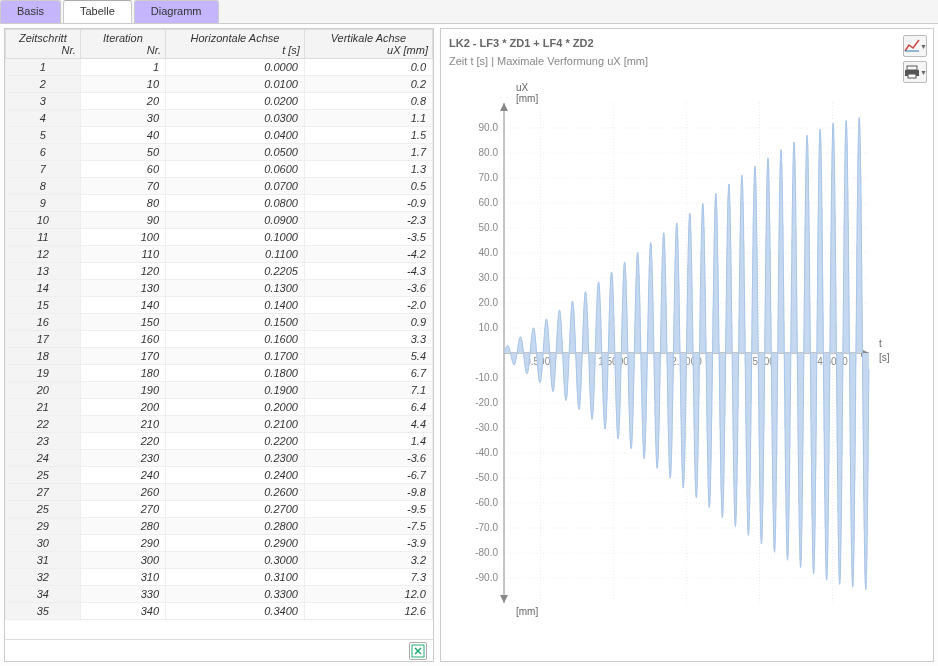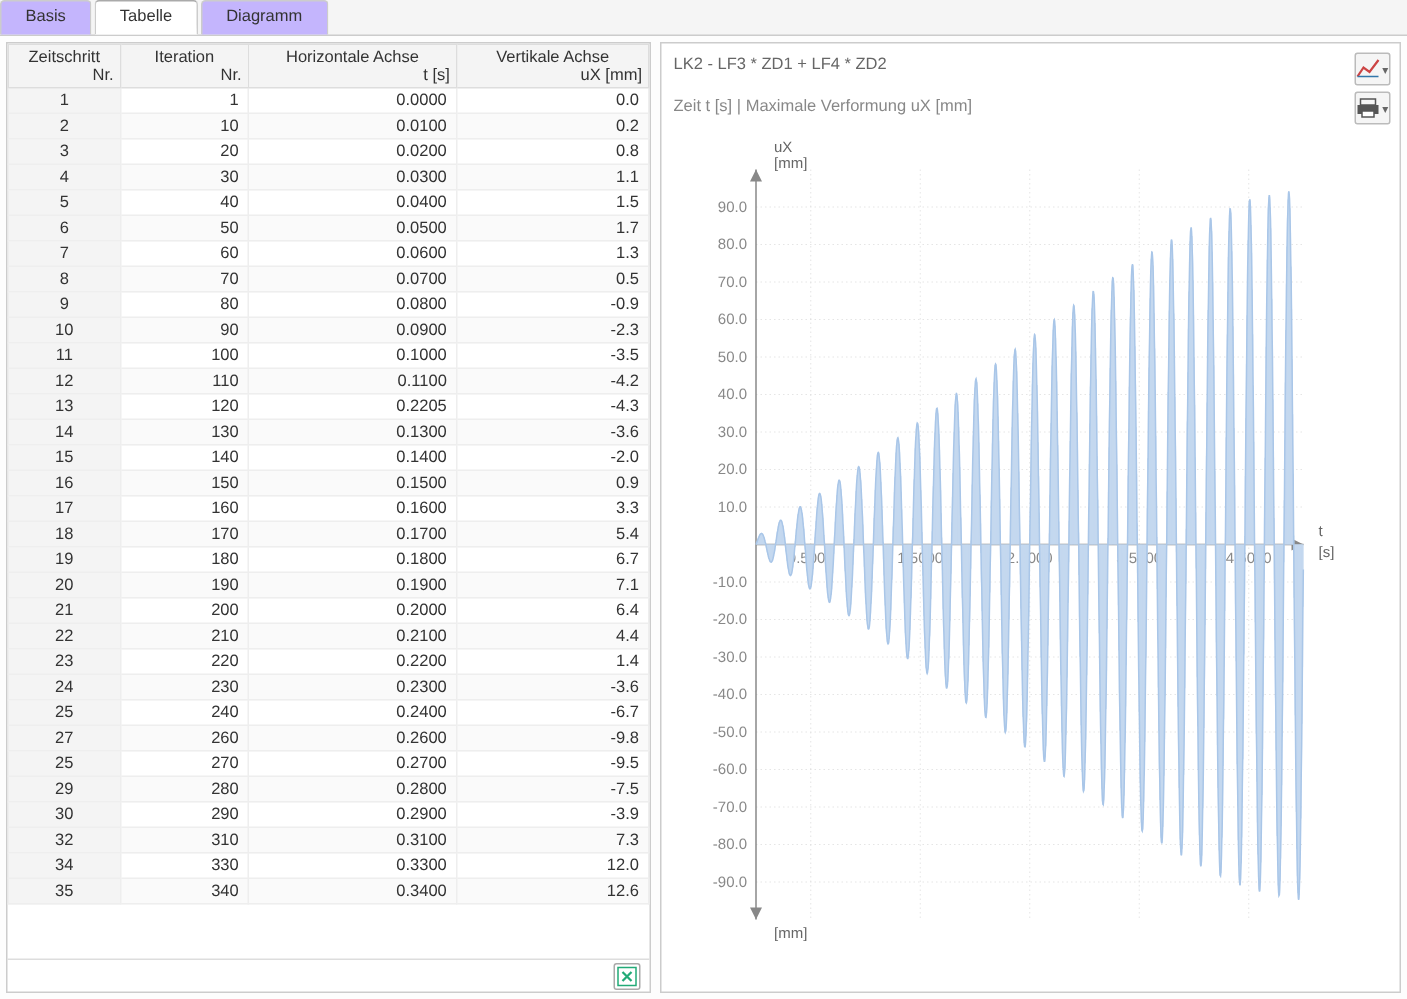--- a/index.html
+++ b/index.html
@@ -55,20 +55,21 @@
 }
 .table-wrap {
   flex: 1;
   overflow-y: auto;
   overflow-x: hidden;
 }
 table {
   border-collapse: collapse;
   width: 100%;
   font-size: 11px;
+  font-style: italic;
 }
 thead th {
   background: #f4f4f4;
   border: 1px solid #ddd;
   padding: 2px 4px;
   font-weight: normal;
   text-align: center;
   position: sticky;
   top: 0;
   white-space: nowrap;
@@ -99,21 +100,21 @@
   width: 18px;
   height: 18px;
   border: 1px solid #aaa;
   border-radius: 2px;
   display: flex;
   align-items: center;
   justify-content: center;
   cursor: pointer;
   background: #fff;
 }
-.chart-title { color: #666; font-size: 11px; margin-bottom: 16px; }
+.chart-title { color: #666; font-size: 11px; margin-bottom: 6px; font-weight: bold; }
 .chart-subtitle { color: #888; font-size: 11px; margin-bottom: 6px; }
 .chart-toolbar {
   position: absolute;
   top: 6px; right: 6px;
   display: flex;
   flex-direction: column;
   gap: 4px;
 }
 .tool-btn {
   width: 24px; height: 22px;
@@ -330,20 +331,26 @@
               <td>29</td>
               <td>280</td>
               <td>0.2800</td>
               <td>-7.5</td>
             </tr>
             <tr>
               <td>30</td>
               <td>290</td>
               <td>0.2900</td>
               <td>-3.9</td>
+            </tr>
+            <tr>
+              <td>31</td>
+              <td>300</td>
+              <td>0.3000</td>
+              <td>3.2</td>
             </tr>
             <tr>
               <td>32</td>
               <td>310</td>
               <td>0.3100</td>
               <td>7.3</td>
             </tr>
             <tr>
               <td>34</td>
               <td>330</td>

